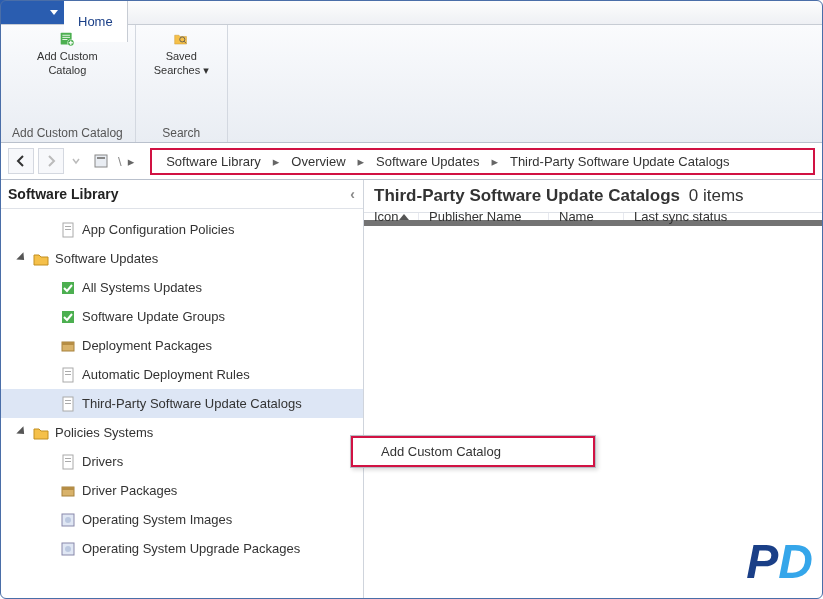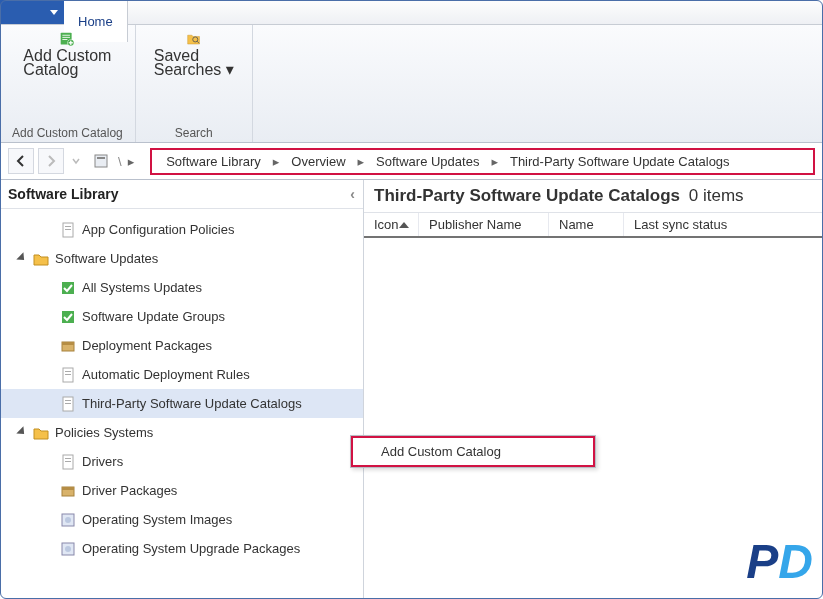--- a/index.html
+++ b/index.html
@@ -8,21 +8,21 @@
 
 .tabrow { height: 25px; background: linear-gradient(#fdfdfd,#eef0f4); border-bottom: 1px solid #c7ccd4; display: flex; align-items: stretch; }
 .qat { width: 64px; background: #2a5db0; display: flex; align-items: center; justify-content: flex-end; padding-right: 6px; }
 .qat .drop { width: 0; height: 0; border-left: 4px solid transparent; border-right: 4px solid transparent; border-top: 5px solid #fff; }
 .tab { padding: 21px 14px; background: #fff; border-right: 1px solid #c7ccd4; color: #1a3f87; display: flex; align-items: center; }
 
 
 .ribbon { height: 118px; background: linear-gradient(#fafbfd,#e9edf3); border-bottom: 1px solid #b9c0cc; display: flex; }
 .group { display: flex; flex-direction: column; align-items: center; padding: 4px 12px 2px; border-right: 1px solid #d3d8e0; }
 .group-btn { display: flex; flex-direction: column; align-items: center; gap: 2px; padding: 2px 6px; }
-.group-btn .lbl { text-align: left; line-height: 14px; font-size: 16px; color: #333; }
+.group-btn .lbl { text-align: center; line-height: 14px; font-size: 11px; color: #333; }
 .group-title { margin-top: auto; font-size: 12px; color: #555; }
 
 
 .navbar { height: 37px; border-bottom: 1px solid #b9c0cc; display: flex; align-items: center; gap: 4px; padding: 0 8px; background: #fff; }
 .navbtn { width: 26px; height: 26px; border: 1px solid #d4d8e0; display: flex; align-items: center; justify-content: center; color: #555; background: #f7f8fb; }
 .navbtn.disabled { color: #bbb; }
 .breadcrumb { flex: 1; height: 27px; border: 2px solid #d11243; display: flex; align-items: center; padding: 0 6px; gap: 4px; margin-left: 10px; overflow: hidden; white-space: nowrap; }
 .bc-item { padding: 0 8px; color: #333; font-size: 13px; }
 .bc-sep { color: #666; }
 
@@ -35,21 +35,21 @@
 .tree-item { display: flex; align-items: center; height: 29px; padding-left: 18px; font-size: 13px; color: #333; gap: 6px; }
 .tree-item.level2 { padding-left: 60px; }
 .tree-item.selected { background: #dde6f5; }
 .tree-item .exp { width: 9px; height: 9px; display: inline-block; position: relative; }
 .exp.open::before { content:""; position:absolute; width:0; height:0; border-left:5px solid transparent; border-right:5px solid transparent; border-top:6px solid #555; left:-1px; top:1px; transform: rotate(-45deg);}
 .ico { width: 16px; height: 16px; flex-shrink: 0; }
 
 .content { flex: 1; display: flex; flex-direction: column; }
 .chdr { padding: 6px 10px; font-size: 17px; }
 .chdr b { font-weight: bold; }
-.cols { display: flex; border-top: 1px solid #dfe2e8; border-bottom: 2px solid #737373; height: 26px; align-items: center; }
+.cols { display: flex; border-top: 1px solid #dfe2e8; border-bottom: 6px solid #737373; height: 14px; align-items: center; }
 .col { padding: 0 10px; border-right: 1px solid #e7e9ef; font-size: 13px; color: #333; height: 100%; display: flex; align-items: center; }
 .col.icon { width: 55px; justify-content: space-between; }
 .col.pub { width: 130px; }
 .col.name { width: 75px; }
 .col.sync { flex: 1; }
 .sort-arrow { width:0; height:0; border-left:5px solid transparent; border-right:5px solid transparent; border-bottom:6px solid #555; margin: 0 auto 0 auto; }
 
 
 .ctxmenu { position: absolute; left: 350px; top: 435px; width: 246px; border: 1px solid #b9bdc5; background: #fff; box-shadow: 2px 2px 4px rgba(0,0,0,0.15); }
 .ctxmenu .item { padding: 6px 28px; font-size: 13px; border: 2px solid #d11243; }

